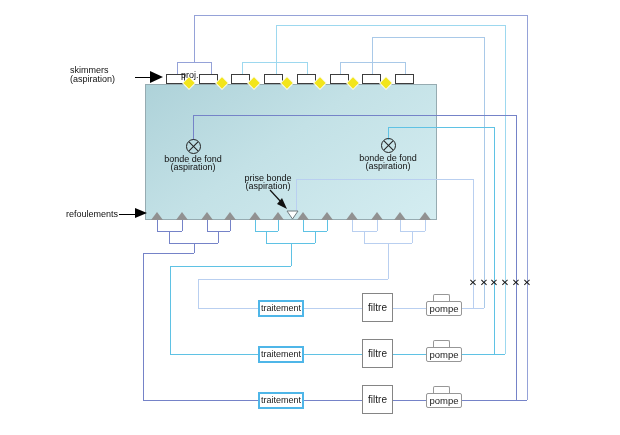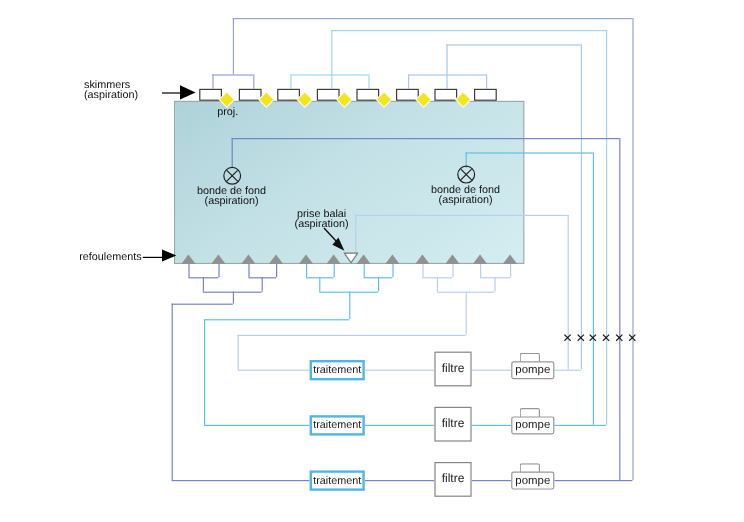--- a/index.html
+++ b/index.html
@@ -174,33 +174,33 @@
   <div class="valve" style="left:510px">✕</div>
   <div class="valve" style="left:521px">✕</div>
 
   <div class="lbl" style="left:70px;top:66px;width:63px;">
     <span>skimmers</span><br>
     <span>(aspiration)</span>
   </div>
   <div class="h" style="left:135px;top:77px;width:15px;background:#000"></div>
   <div class="arrow-r" style="left:150px;top:71px"></div>
 
-  <div class="lbl" style="left:181px;top:89px">proj.</div>
+  <div class="lbl" style="left:181px;top:71px">proj.</div>
 
   <div class="lbl" style="left:145px;top:155px;width:96px;text-align:center;line-height:8px">
     <span>bonde de fond</span><br>
     <span>(aspiration)</span>
   </div>
   <div class="lbl" style="left:340px;top:154px;width:96px;text-align:center;line-height:8px">
     <span>bonde de fond</span><br>
     <span>(aspiration)</span>
   </div>
 
   <div class="lbl" style="left:220px;top:174px;width:96px;text-align:center;line-height:8px">
-    <span>prise balai</span><br>
+    <span>prise bonde</span><br>
     <span>(aspiration)</span>
   </div>
   <svg style="position:absolute;left:268px;top:188px" width="24" height="24">
     <line x1="2" y1="2" x2="14" y2="15" stroke="#111" stroke-width="1.2"></line>
     <polygon points="19,21 9,16 14,10" fill="#111"></polygon>
   </svg>
 
   <div class="lbl" style="left:60px;top:210px;width:58px;text-align:right">refoulements</div>
   <div class="h" style="left:119px;top:214px;width:16px;background:#000"></div>
   <div class="arrow-r" style="left:135px;top:208px;border-top-width:5.5px;border-bottom-width:5.5px;border-left-width:12px"></div>

